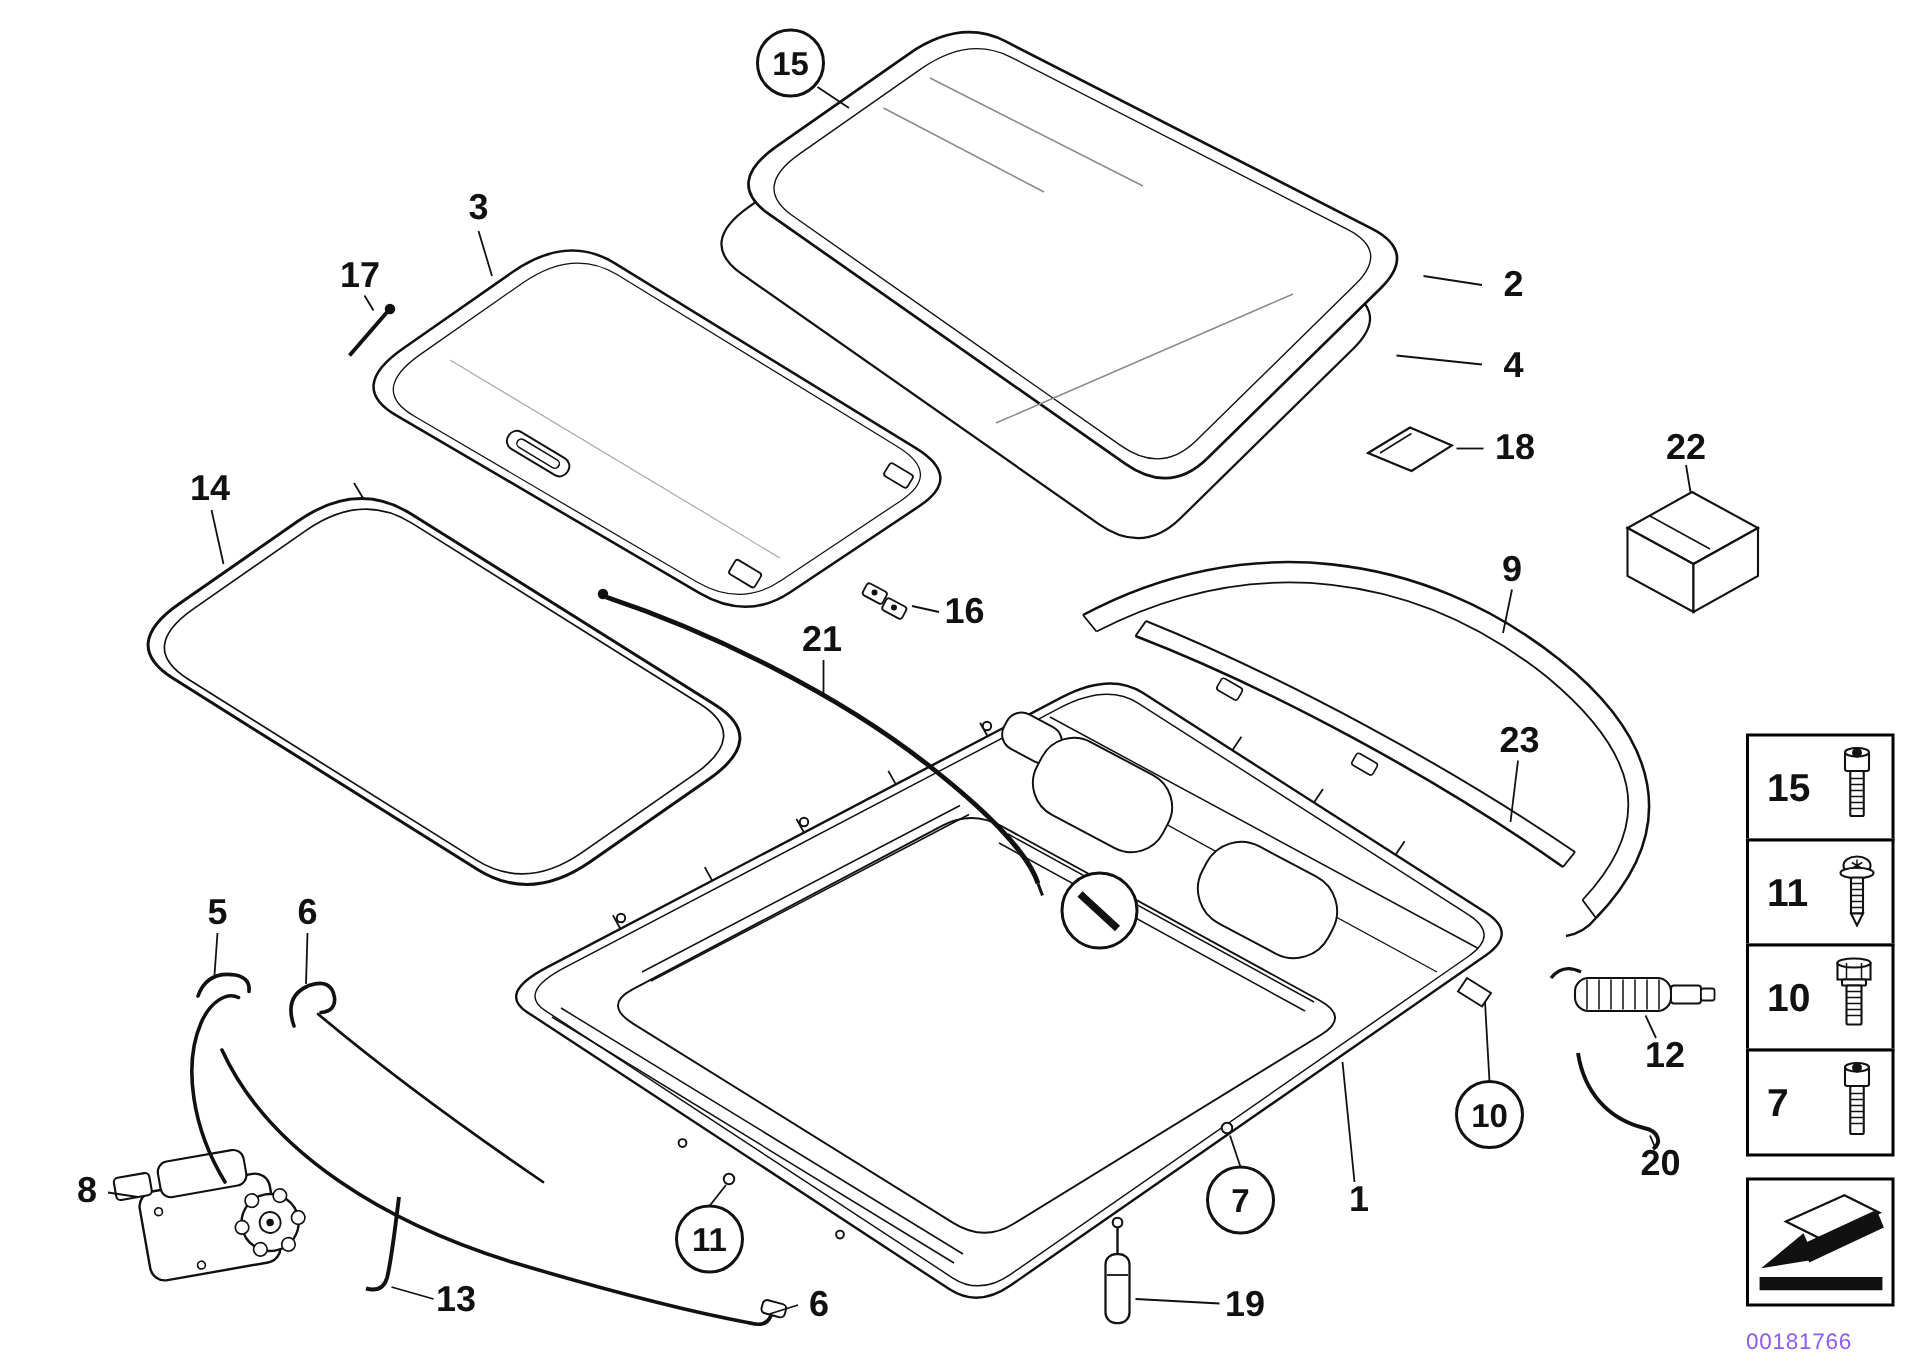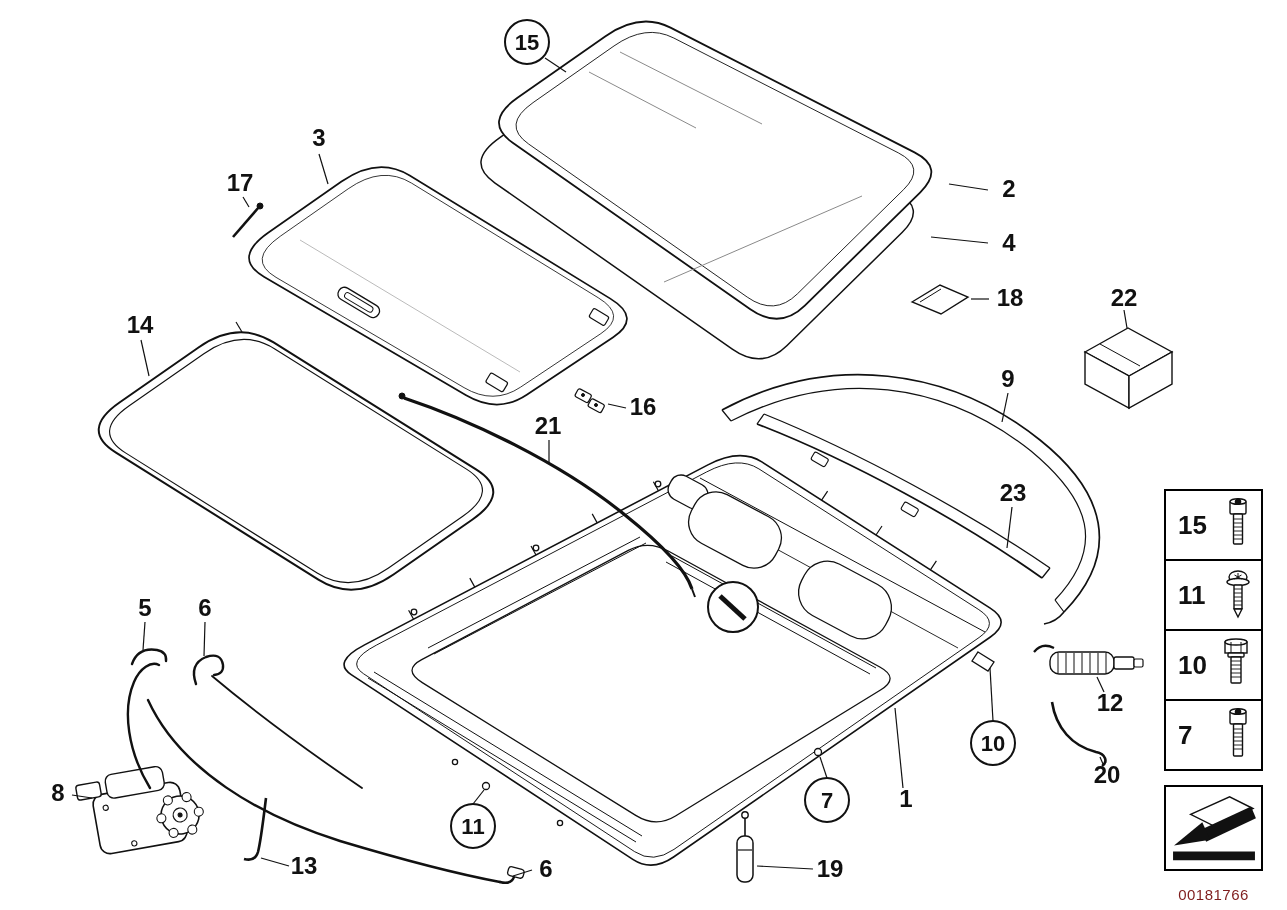--- a/index.html
+++ b/index.html
@@ -14,22 +14,22 @@
     display:flex;align-items:center;justify-content:space-between;
     padding:0 8px 0 12px;background:#fff;
   }
   .legend-box:first-child{margin-top:0;}
   .legend-num{font-size:26px;font-weight:bold;color:#111;}
   .arrow-box{
     box-sizing:border-box;border:2px solid #000;height:86px;margin-top:14px;
     display:flex;align-items:center;justify-content:center;background:#fff;
   }
   .part-number{
-    position:absolute;left:1164px;top:886px;width:99px;text-align:center;
-    font-size:15px;letter-spacing:.5px;color:#7f1d1d;
+    position:absolute;left:1164px;top:886px;width:99px;text-align:left;
+    font-size:15px;letter-spacing:.5px;color:#8b5cf6;
   }
   .co{font-weight:bold;fill:#111;}
 </style>
 </head>
 <body>
 
 <svg class="diagram" width="1287" height="910" viewBox="0 0 1287 910">
 
   <g stroke="#111" fill="none" stroke-width="1.3">
     <path d="M 364.6 644.9 L 707.4 465.1 Q 740 448 761.8 461.9 L 990.2 608.1 Q 1012 622 990.4 637 L 673.6 857 Q 652 872 632.8 859.4 L 351.2 674.6 Q 332 662 364.6 644.9 Z" fill="#fff" stroke-width="1.6"></path>

